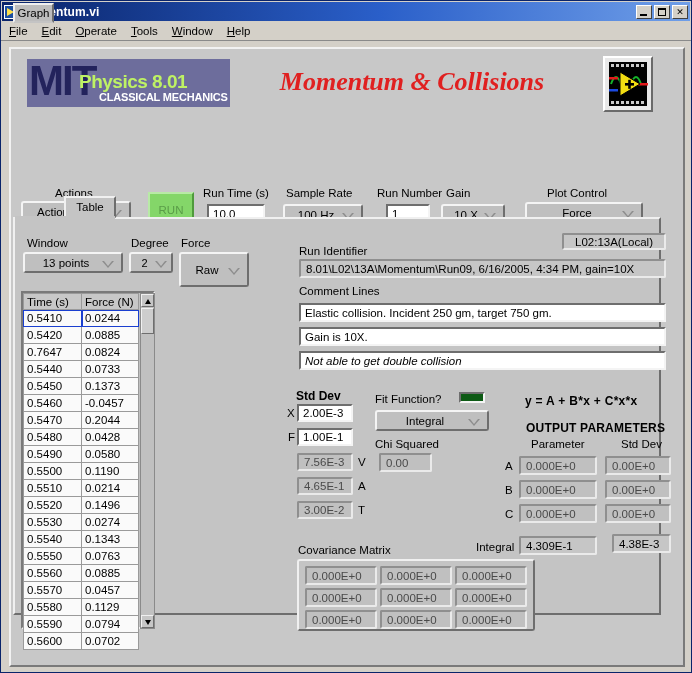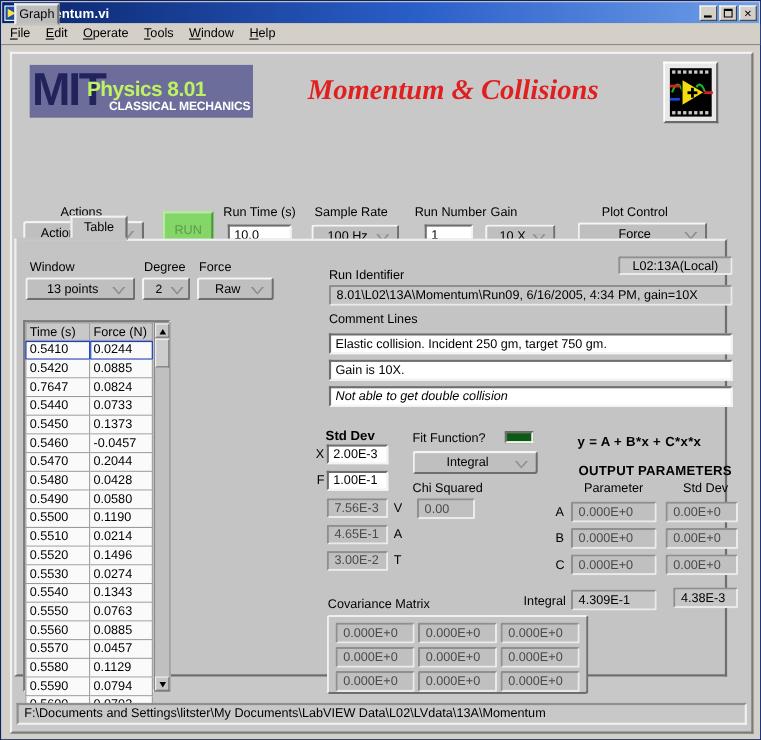--- a/index.html
+++ b/index.html
@@ -249,21 +249,21 @@
     <i class="tri"></i>
   </div>
 
   <div class="lbl" style="left:130px;top:236px;">Degree</div>
   <div class="ring" style="left:128px;top:251px;width:44px;height:21px;">
     <span style="margin-right:13px;font-size:11px;">2</span>
     <i class="tri" style="right:4px;"></i>
   </div>
 
   <div class="lbl" style="left:180px;top:236px;">Force</div>
-  <div class="ring" style="left:178px;top:251px;width:70px;height:21px;">
+  <div class="ring" style="left:178px;top:251px;width:70px;height:35px;">
     <span style="margin-right:14px;">Raw</span>
     <i class="tri"></i>
   </div>
 
   <div class="tblwrap"></div>
   <div class="tbl">
     <div class="tr">
       <div class="th c0">Time (s)</div>
       <div class="th c1">Force (N)</div>
     </div>
@@ -456,17 +456,14 @@
       <div class="ind" style="left: 379px; top: 565px; width: 72px; height: 19px;">0.000E+0</div>
       <div class="ind" style="left: 454px; top: 565px; width: 72px; height: 19px;">0.000E+0</div>
       <div class="ind" style="left: 304px; top: 587px; width: 72px; height: 19px;">0.000E+0</div>
       <div class="ind" style="left: 379px; top: 587px; width: 72px; height: 19px;">0.000E+0</div>
       <div class="ind" style="left: 454px; top: 587px; width: 72px; height: 19px;">0.000E+0</div>
       <div class="ind" style="left: 304px; top: 609px; width: 72px; height: 19px;">0.000E+0</div>
       <div class="ind" style="left: 379px; top: 609px; width: 72px; height: 19px;">0.000E+0</div>
       <div class="ind" style="left: 454px; top: 609px; width: 72px; height: 19px;">0.000E+0</div>
     </div>
 
-  <div class="status">
-    <span>F:\Documents and Settings\litster\My Documents\LabVIEW Data\L02\LVdata\13A\Momentum</span>
-  </div>
 
 </div>
 
 </body></html>

